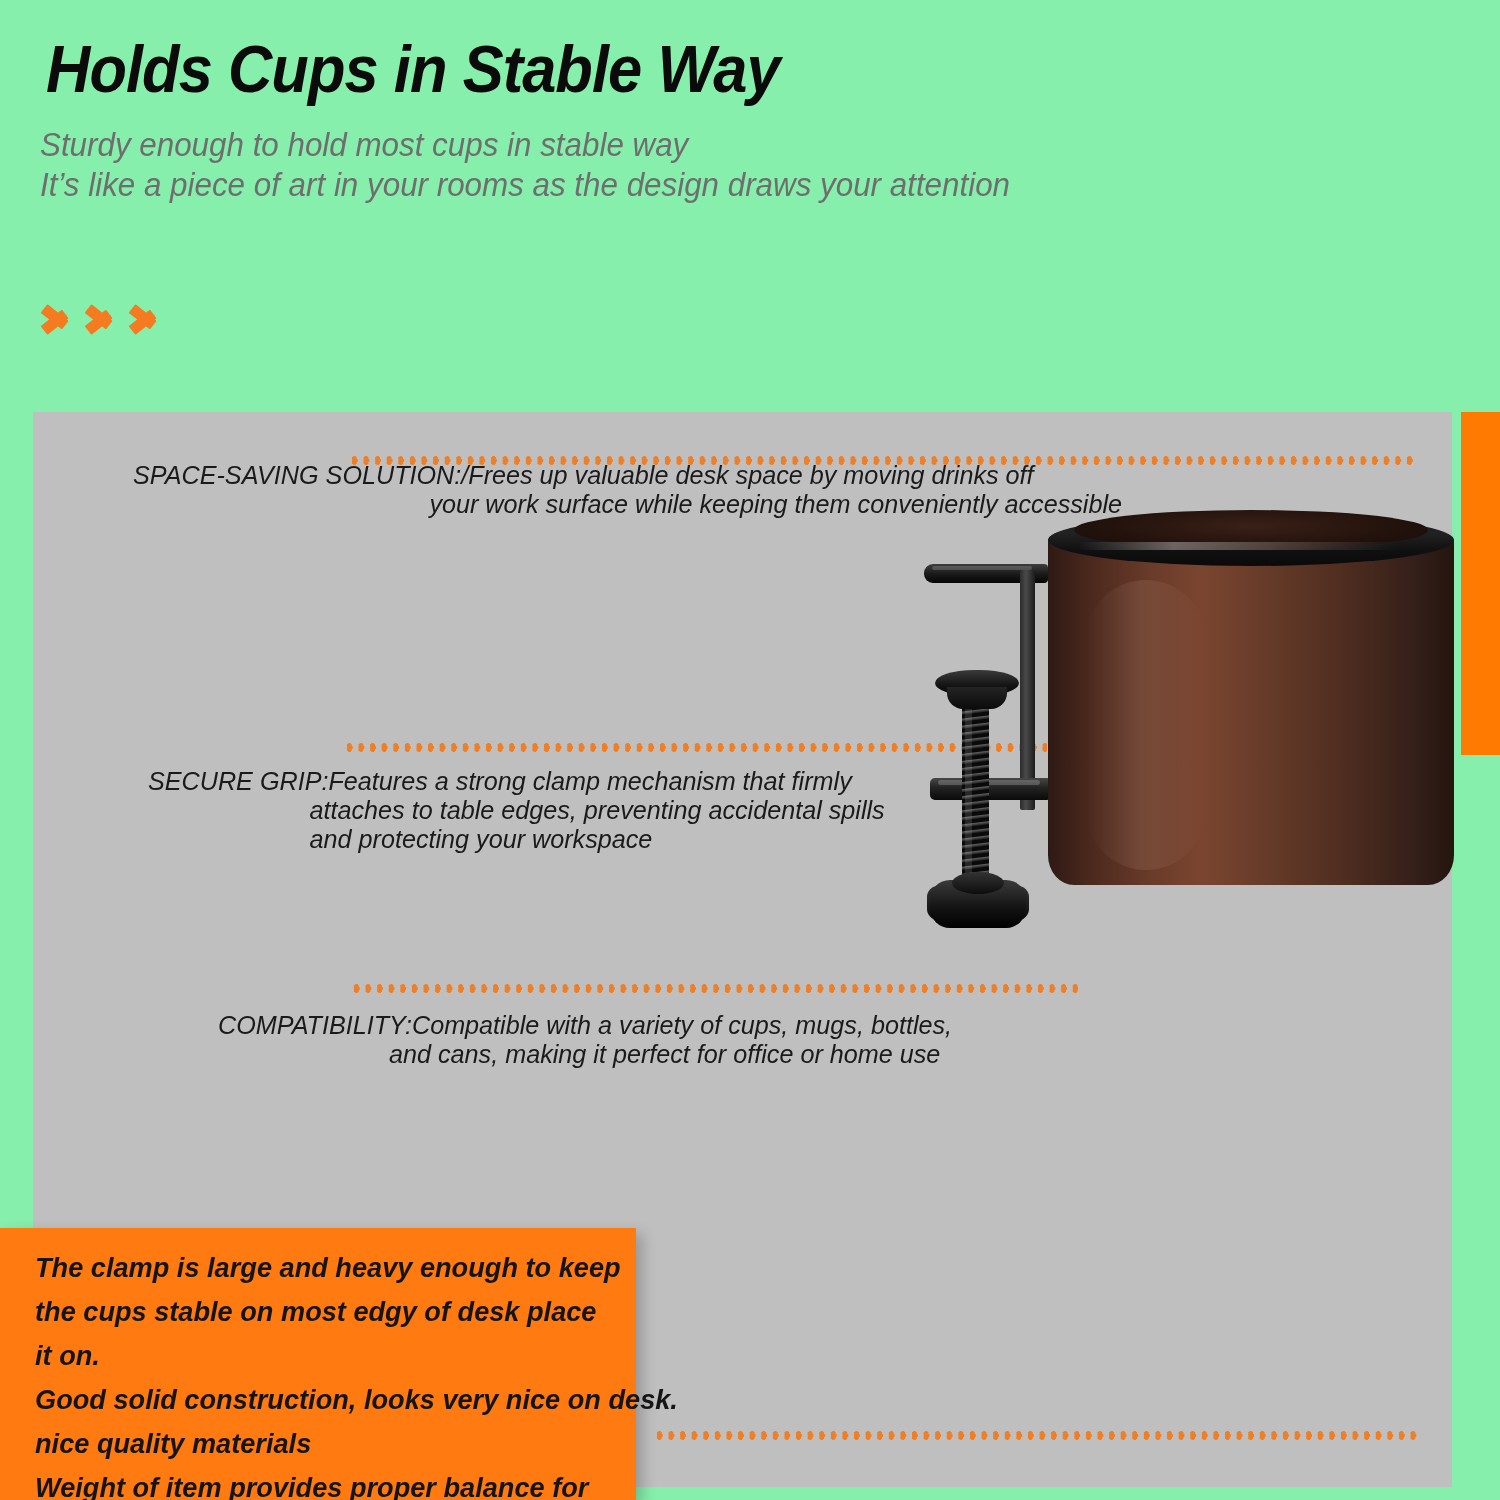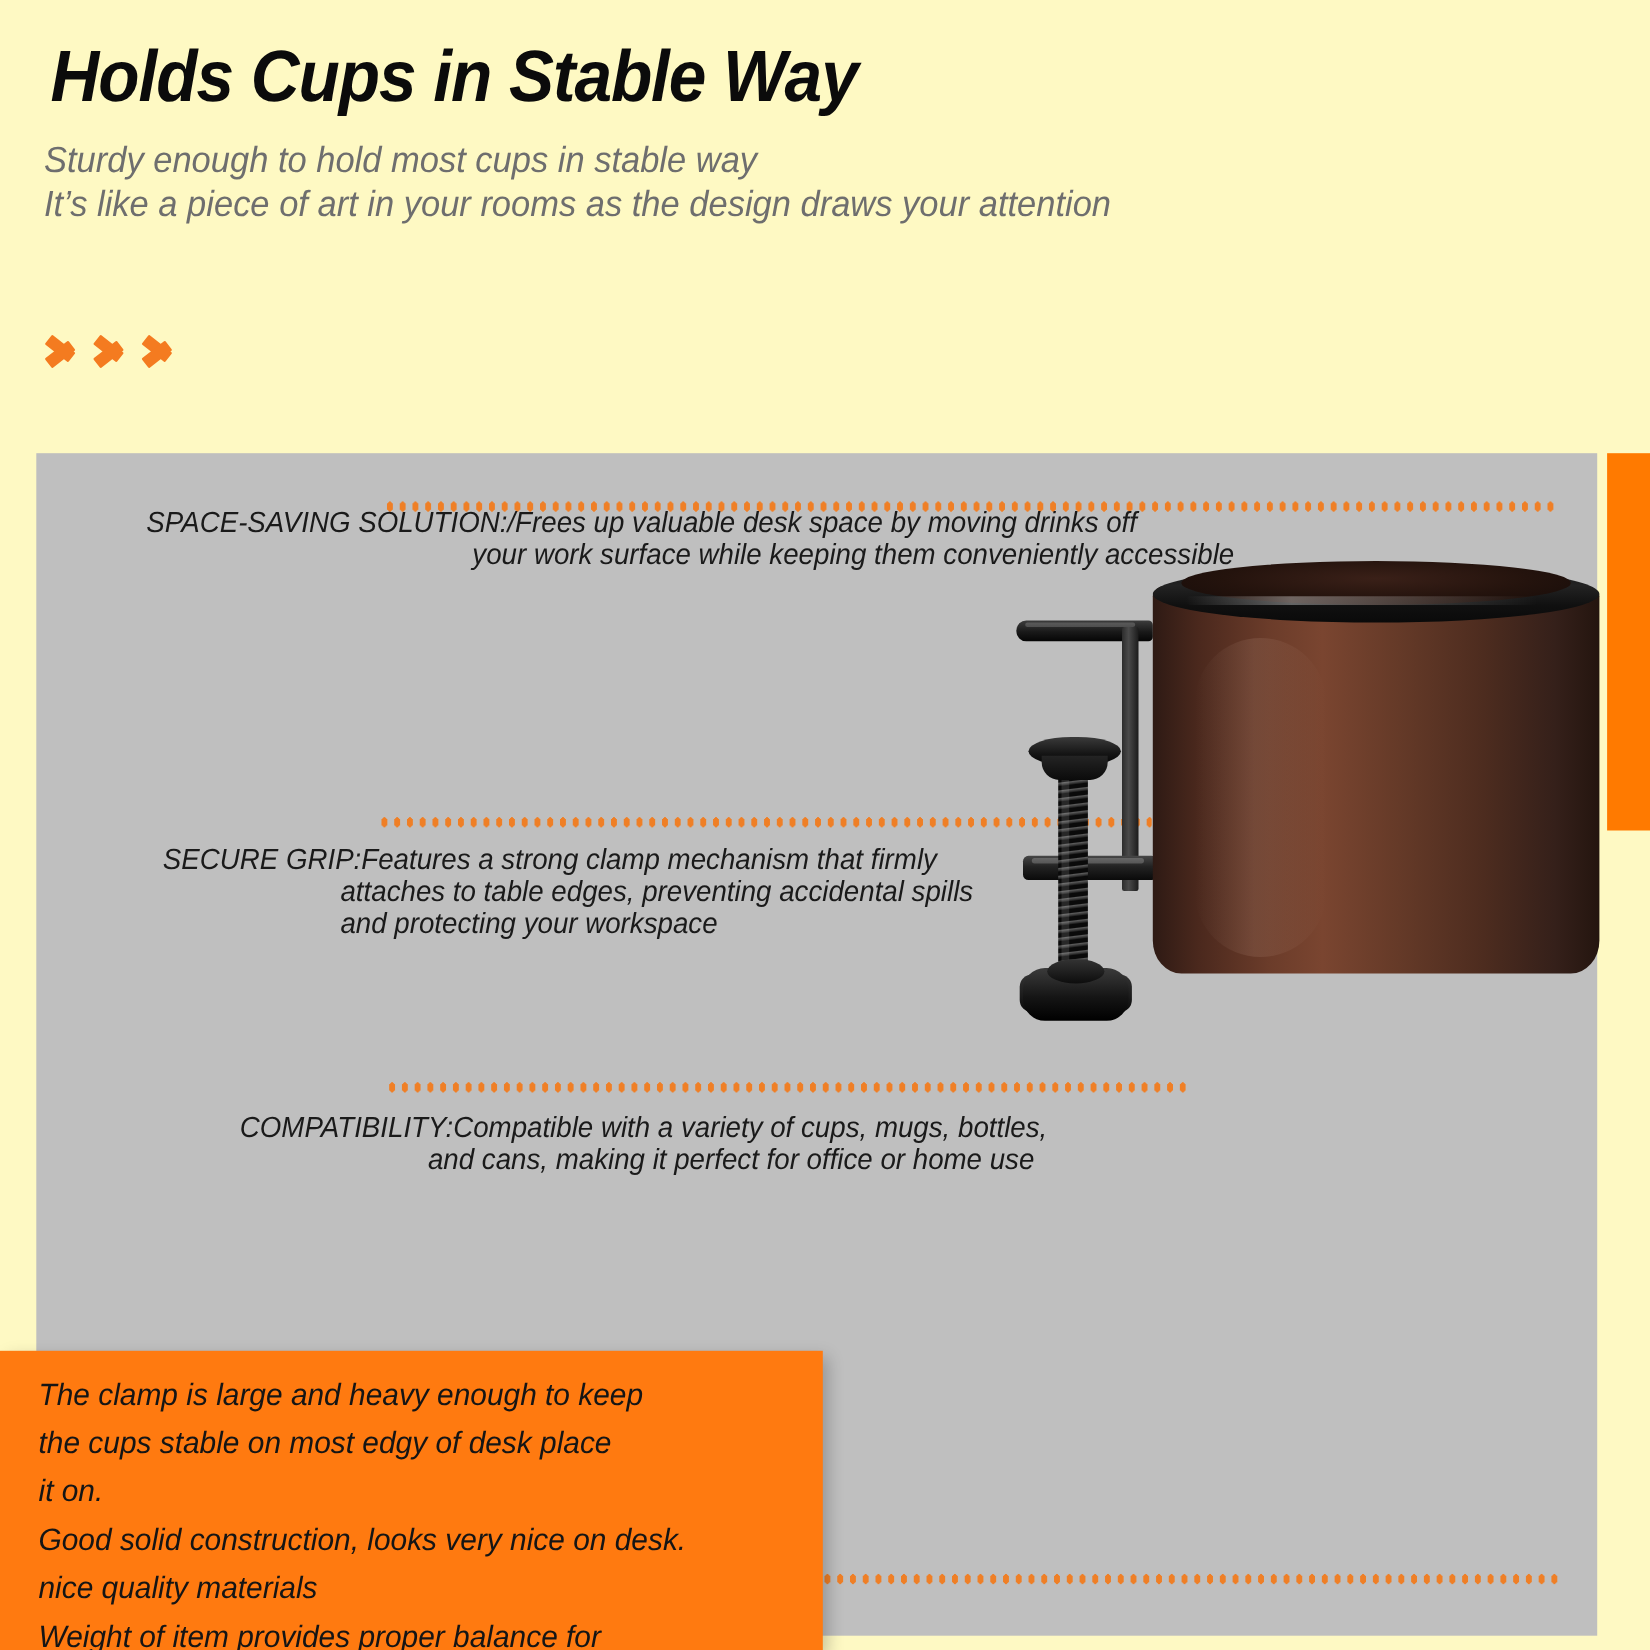--- a/index.html
+++ b/index.html
@@ -7,21 +7,21 @@
     padding: 0;
     background: #ffffff;
   }
   body {
     font-family: "Liberation Sans", sans-serif;
   }
   #page {
     position: relative;
     width: 1500px;
     height: 1500px;
-    background: #fef9c3;
+    background: #86efac;
     overflow: hidden;
   }
 
   
   #header-title {
     position: absolute;
     left: 46px;
     top: 33px;
     font-size: 66px;
     line-height: 72px;
@@ -323,24 +323,25 @@
     width: 120px; height: 290px;
     background: linear-gradient(90deg, rgba(255,255,255,0.0) 0%, rgba(255,220,200,0.10) 45%, rgba(255,255,255,0.0) 100%);
     border-radius: 60px;
   }
 
   
   #testimonial {
     position: absolute;
     left: 0;
     top: 1228px;
-    width: 748px;
+    width: 636px;
     height: 272px;
     background: #ff7a10;
     box-shadow: 6px 6px 14px rgba(0,0,0,0.22);
+    font-weight: bold;
   }
   #testimonial .inner {
     position: absolute;
     left: 35px;
     top: 18px;
     font-size: 28px;
     line-height: 44px;
     font-style: italic;
     color: #151515;
     transform: scaleX(0.97);

